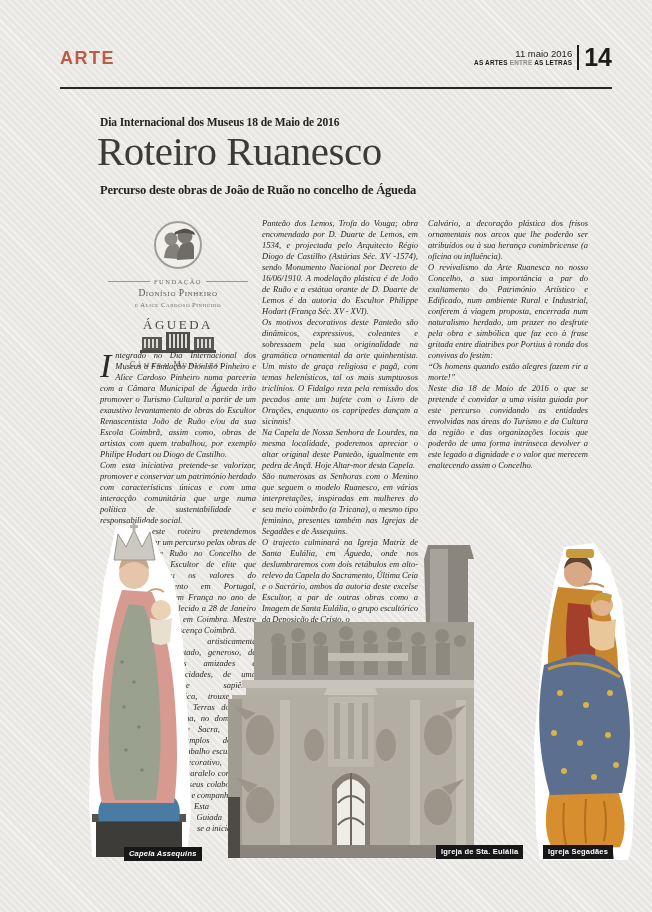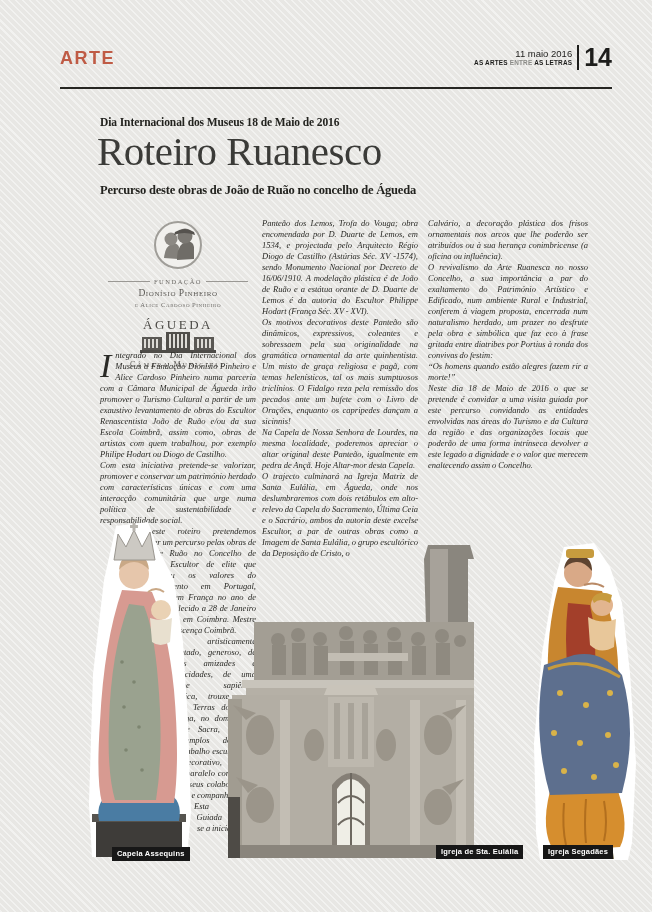--- a/index.html
+++ b/index.html
@@ -75,21 +75,21 @@
   .camara  { font-size:8px; letter-spacing:2px; color:#5b5955; margin-top:2px; font-variant:small-caps; }
   
   .photo { position:absolute; }
   
   .caption {
     position:absolute;
     font-family:"Liberation Sans","DejaVu Sans",sans-serif;
     font-size:7.5px; font-weight:700; color:#ffffff; background:#171717;
     padding:2px 5px 3px; letter-spacing:.2px; white-space:nowrap;
   }
-  #cap1 { left:112px; top:847px; }
+  #cap1 { left:124px; top:847px;font-style:italic; }
   #cap2 { left:436px; top:845px; }
   #cap3 { left:543px; top:845px; }
 </style>
 </head>
 <body>
 
 <div class="page">
 
   <div class="section-title">ARTE</div>
   <div class="masthead-right">
@@ -148,20 +148,21 @@
     <div class="statue-float"></div>
     <p class="it">Com este roteiro pretendemos promover um percurso pelas obras de João de Ruão no Concelho de Águeda. Escultor de elite que consolidou os valores do Renascimento em Portugal, nascido em França no ano de 1500 e falecido a 28 de Janeiro de 1580, em Coimbra. Mestre da Renascença Coimbrã.</p>
     <p class="it">Homem artisticamente polifacetado, generoso, de grandes amizades e cumplicidades, de uma enorme sapiência artística, trouxe para estas Terras do Baixo Vouga, no domínio da Arte Sacra, valiosos exemplos do seu trabalho escultórico e decorativo, em paralelo com outros seus colaboradores e companheiros.</p>
     <p class="it">Esta Visita Guiada propõe-se a iniciar no</p>
   </div>
 
   <div class="col" id="col2">
     <p class="it">Panteão dos Lemos, Trofa do Vouga; obra encomendada por D. Duarte de Lemos, em 1534, e projectada pelo Arquitecto Régio Diogo de Castilho (Astúrias Séc. XV -1574), sendo Monumento Nacional por Decreto de 16/06/1910. A modelação plástica é de João de Ruão e a estátua orante de D. Duarte de Lemos é da autoria do Escultor Philippe Hodart (França Séc. XV - XVI).</p>
     <p class="it">Os motivos decorativos deste Panteão são dinâmicos, expressivos, coleantes e sobressaem pela sua originalidade na gramática ornamental da arte quinhentista. Um misto de graça religiosa e pagã, com temas helenísticos, tal os mais sumptuosos triclínios. O Fidalgo reza pela remissão dos pecados ante um bufete com o Livro de Orações, enquanto os capripedes dançam a sicinnis!</p>
     <p class="it">Na Capela de Nossa Senhora de Lourdes, na mesma localidade, poderemos apreciar o altar original deste Panteão, igualmente em pedra de Ançã. Hoje Altar-mor desta Capela.</p>
+    <p class="it">São numerosas as Senhoras com o Menino que seguem o modelo Ruanesco, em várias interpretações, inspiradas em mulheres do seu meio coimbrão (a Tricana), o mesmo tipo feminino, presentes também nas Igrejas de Segadães e de Assequins.</p>
     <p class="it">O trajecto culminará na Igreja Matriz de Santa Eulália, em Águeda, onde nos deslumbraremos com dois retábulos em alto-relevo da Capela do Sacramento, Última Ceia e o Sacrário, ambos da autoria deste excelse Escultor, a par de outras obras como a Imagem de Santa Eulália, o grupo escultórico da Deposição de Cristo, o</p>
   </div>
 
   <div class="col" id="col3">
     <p class="it">Calvário, a decoração plástica dos frisos ornamentais nos arcos que lhe poderão ser atribuídos ou à sua herança conimbricense (a oficina ou influência).</p>
     <p class="it">O revivalismo da Arte Ruanesca no nosso Concelho, a sua importância a par do exaltamento do Património Artístico e Edificado, num ambiente Rural e Industrial, conferem à viagem proposta, encerrada num naturalismo herdado, um prazer no desfrute pela obra e simbólica que faz eco à frase gritada entre diatribes por Portius à ronda dos convivas do festim:</p>
     <p class="it">“Os homens quando estão alegres fazem rir a morte!”</p>
     <p>Neste dia 18 de Maio de 2016 o que se pretende é convidar a uma visita guiada por este percurso convidando as entidades envolvidas nas áreas do Turismo e da Cultura da região e das organizações locais que poderão de uma forma intrínseca devolver a este legado a dignidade e o valor que merecem enaltecendo assim o Concelho.</p>
   </div>
 

